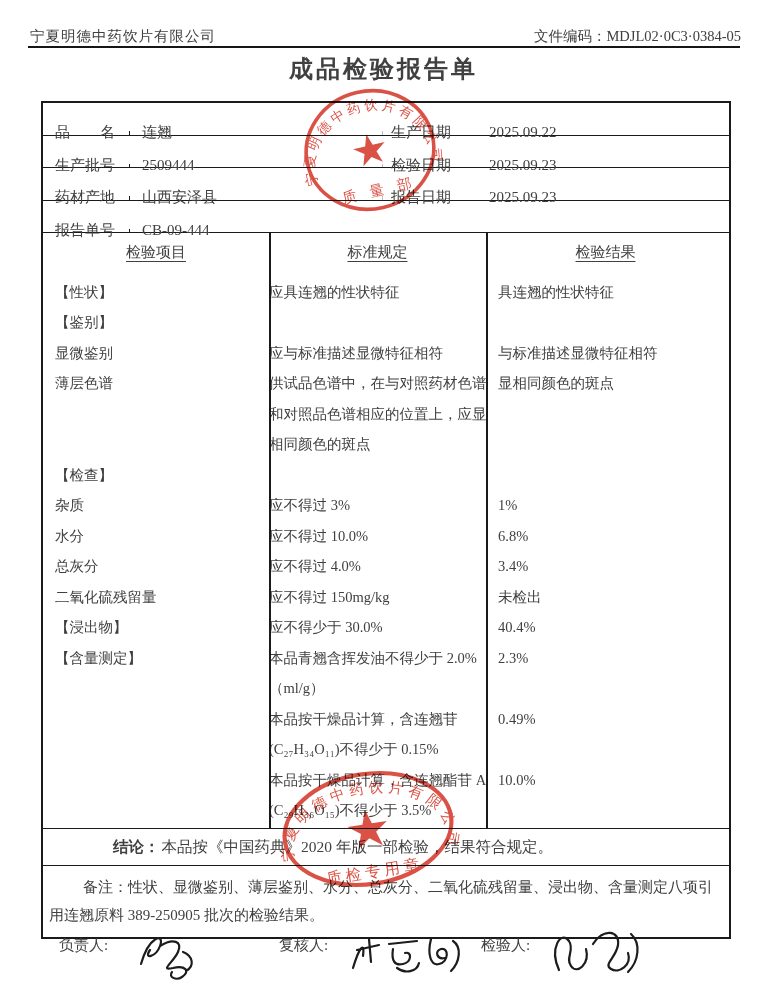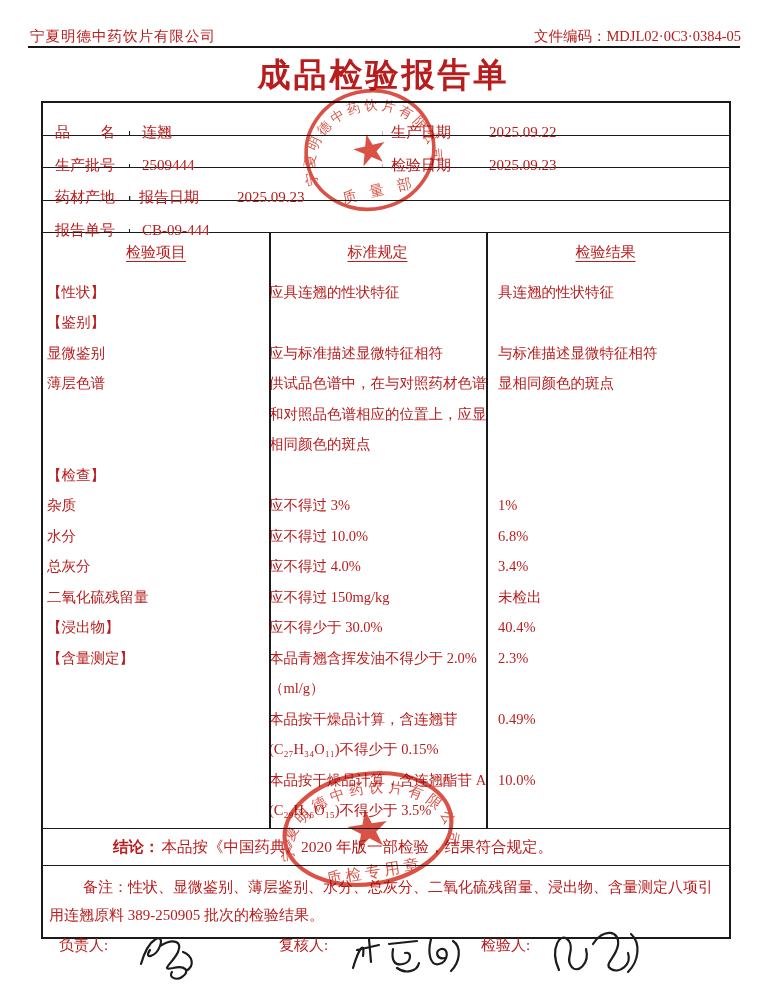--- a/index.html
+++ b/index.html
@@ -1,46 +1,46 @@
 <!DOCTYPE html>
 <html><head>
 <meta charset="utf-8">
 <style>
   html,body{margin:0;padding:0;background:#e8e8e8;}
   .page{
     position:relative; width:767px; height:1000px; background:#ffffff;
     font-family:"Liberation Serif","DejaVu Serif",serif;
-    color:#b91c1c; overflow:hidden; margin:0 auto;
+    color:#404040; overflow:hidden; margin:0 auto;
   }
   
   .company{position:absolute; left:30px; top:27px; font-size:14.5px; letter-spacing:1px;}
   .doc-code{position:absolute; right:26px; top:27px; font-size:14.5px;}
   .header-rule{position:absolute; left:28px; top:46px; width:712px; height:2px; background:#161616;}
   .title{position:absolute; left:0; top:53px; width:100%; text-align:center;
-         font-size:33px; font-weight:bold; letter-spacing:3px;}
+         font-size:24px; font-weight:bold; letter-spacing:3px;}
   
   .doc-table{position:absolute; left:41px; top:101px; width:686px; border:2px solid #1a1a1a; background:transparent;}
   
   .info-row{display:flex; height:31.5px; border-bottom:1.5px solid #1a1a1a; align-items:stretch; font-size:15px;}
   .ci{display:flex; align-items:center;margin-top:28px;}
   .ci-label{width:74px; border-right:1.5px solid #1a1a1a; padding-left:12px;}
   .ci-value{width:240px; padding-left:12px;}
   .ci-mid{width:96px; border-left:1px solid #bdbdbd; padding-left:8px;text-align:right;}
   .ci-date{flex:1; padding-left:2px;}
   .ci-span{flex:1; padding-left:12px;}
   
   .main-section{position:relative; height:595px; font-size:14.5px; overflow:hidden;}
   .vline{position:absolute; top:0; bottom:0; width:1.5px; background:#1a1a1a;}
   .vline.v1{left:226px;} .vline.v2{left:443px;}
   .thead{display:grid; grid-template-columns:226px 217px 239px; height:38px; align-items:center; font-size:15px;}
   .thead .hc{text-align:center; text-decoration:underline; text-underline-offset:4px;}
   .tbody{padding-top:6px;}
   .trow{display:grid; grid-template-columns:226px 217px 239px; height:30.5px; align-items:center;}
   .tc{white-space:nowrap; overflow:visible;}
-  .tc.c1{padding-left:4px;}
+  .tc.c1{padding-left:12px;}
   .tc.c2{}
   .tc.c3{padding-left:12px;}
   
   .conclusion-section{border-top:1.5px solid #1a1a1a; height:36px; display:flex; align-items:center;
                       padding-left:70px; font-size:15.5px;}
   .conclusion-section b{font-weight:bold; margin-right:2px;}
   .remark-section{border-top:1.5px solid #1a1a1a; min-height:58px; padding:7px 14px 6px 6px;
                   font-size:15px; line-height:28px; text-indent:34px;}
   
   .footer{position:absolute; left:41px; top:936px; width:686px; font-size:15px;}
@@ -73,20 +73,21 @@
       <div class="ci ci-date">2025.09.22</div>
     </div>
     <div class="info-row">
       <div class="ci ci-label">生产批号</div>
       <div class="ci ci-value">2509444</div>
       <div class="ci ci-mid">检验日期</div>
       <div class="ci ci-date">2025.09.23</div>
     </div>
     <div class="info-row">
       <div class="ci ci-label">药材产地</div>
+      <div class="ci ci-value">山西安泽县</div>
       <div class="ci ci-mid">报告日期</div>
       <div class="ci ci-date">2025.09.23</div>
     </div>
     <div class="info-row">
       <div class="ci ci-label">报告单号</div>
       <div class="ci ci-span">CB-09-444</div>
     </div>
 
     <div class="main-section">
       <div class="vline v1"></div>

